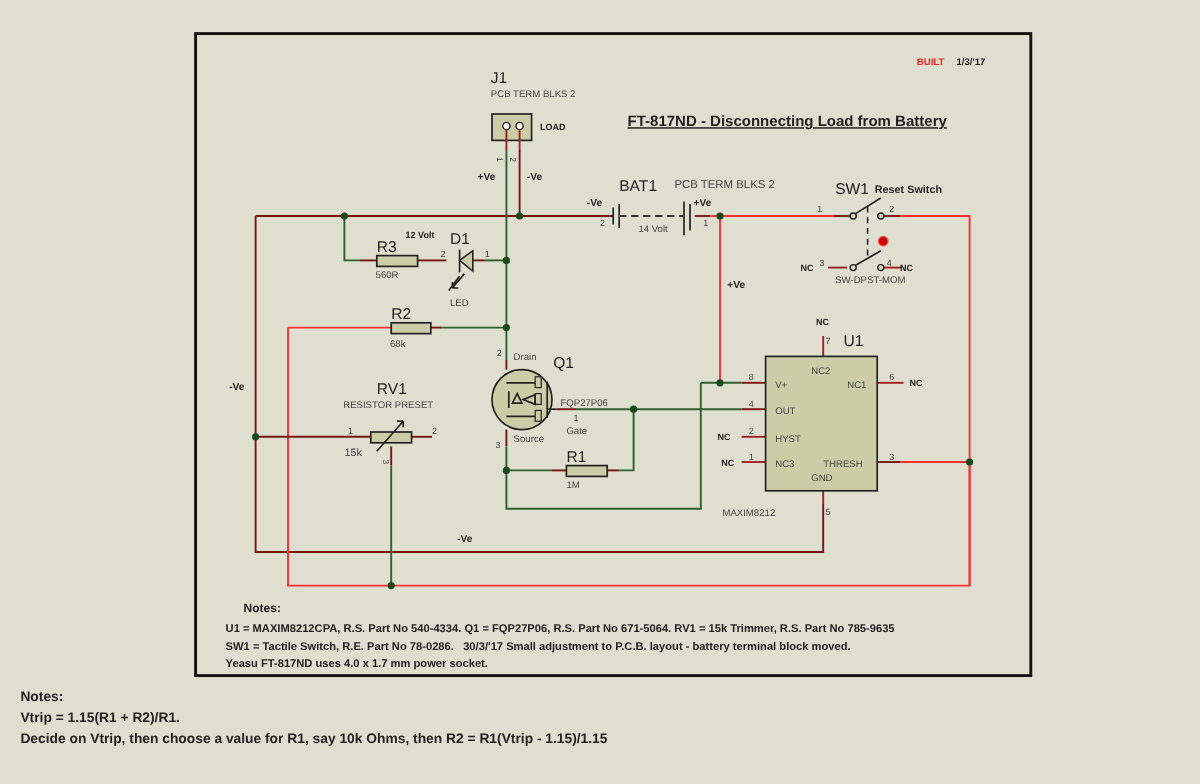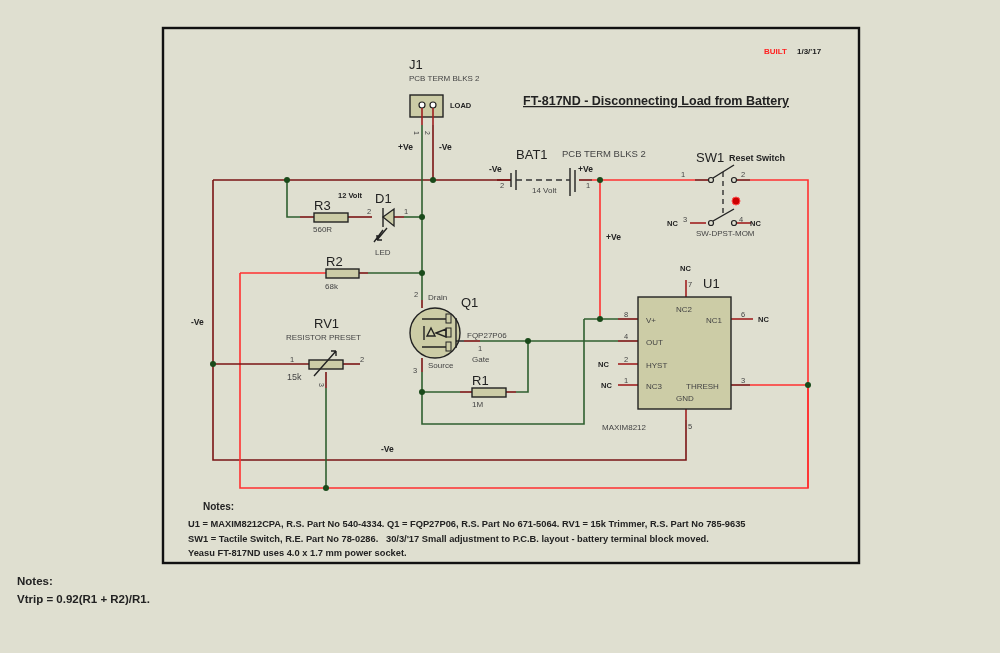--- a/index.html
+++ b/index.html
@@ -244,14 +244,15 @@
   <g>
     <text x="203" y="510" font-size="10" class="tb" style="font-weight:bold">Notes:</text>
     <text x="188" y="527" font-size="9.3" class="tb">U1 = MAXIM8212CPA, R.S. Part No 540-4334. Q1 = FQP27P06, R.S. Part No 671-5064. RV1 = 15k Trimmer, R.S. Part No 785-9635</text>
     <text x="188" y="542" font-size="9.3" class="tb" xml:space="preserve">SW1 = Tactile Switch, R.E. Part No 78-0286.   30/3/'17 Small adjustment to P.C.B. layout - battery terminal block moved.</text>
     <text x="188" y="556" font-size="9.3" class="tb">Yeasu FT-817ND uses 4.0 x 1.7 mm power socket.</text>
   </g>
 </svg>
 
 <div id="outer-notes">
   <div>Notes:</div>
-  <div>Vtrip = 0.92(R1 + R2)/R1.</div>
+  <div>Vtrip = 1.15(R1 + R2)/R1.</div>
+  <div>Decide on Vtrip, then choose a value for R1, say 10k Ohms, then R2 = R1(Vtrip - 1.15)/1.15</div>
 </div>
 
 </body></html>

